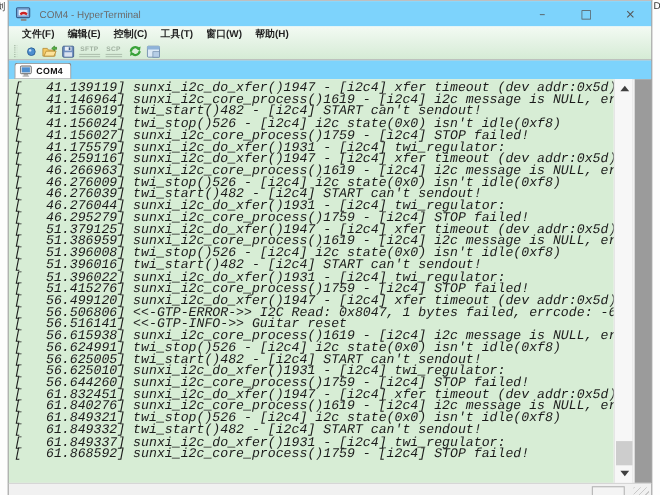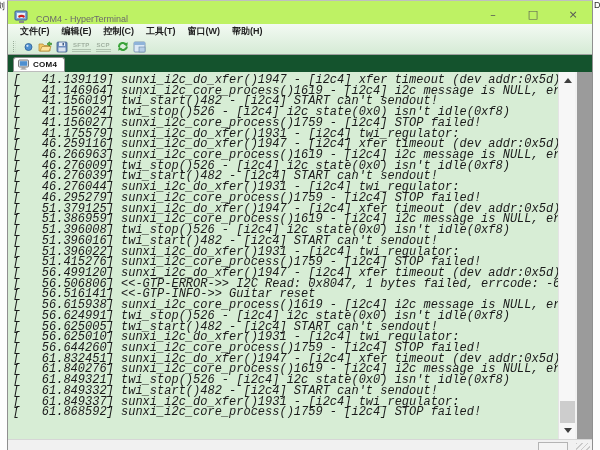--- a/index.html
+++ b/index.html
@@ -12,38 +12,38 @@
   .edge-left { position:absolute; left:0; top:0; width:7px; height:450px; background:#fdfdfd; overflow:hidden; font-size:9px; color:#333; }
   .edge-left span { position:absolute; left:-4px; top:0; }
   .edge-right { position:absolute; left:593px; top:0; width:7px; height:450px; background:#fdfdfd; overflow:hidden; font-size:9px; color:#333; }
   .edge-right span { position:absolute; left:1px; top:0; }
 
   
   .window { position:absolute; left:7px; top:0; width:586px; height:450px;
             border-left:1px solid #8f8f8f; border-right:1px solid #8f8f8f; border-top:1px solid #bfbfbf;
             background:#ffffff; display:flex; flex-direction:column; }
 
-  .titlebar { height:23px; background:#bef264; display:flex; align-items:flex-end; padding-left:6px; flex:none; }
+  .titlebar { height:23px; background:#7dd3fc; display:flex; align-items:center; padding-left:6px; flex:none; }
   .app-icon { width:15px; height:14px; margin-right:7px; flex:none; }
   .win-title { font-size:9px; color:#6b6b6b; flex:1 1 auto; white-space:nowrap; }
   .win-controls { display:flex; flex:none; margin-right:4px; }
   .win-btn { width:30px; height:20px; margin-left:10px; display:flex; align-items:center; justify-content:center;
              font-size:11px; color:#555; font-family:"DejaVu Sans", sans-serif; cursor:default; }
 
   .chrome { flex:none; background:linear-gradient(180deg, var(--chrome-gradient-top,#f3faf3) 0%, var(--chrome-gradient-bottom,#d5ebd5) 100%);
             border-bottom:1px solid #9e9e9e; }
   .menubar { height:15px; display:flex; align-items:center; padding-left:6px;font-weight:bold; }
   .menu-item { font-size:9px; color:#1f1f1f; padding:0 6px; height:13px; line-height:13px; white-space:nowrap; }
   .toolbar { height:15px; display:flex; align-items:center; padding-left:4px; }
   .tb-grip { width:3px; height:11px; border-left:1px dotted #9aae9a; border-right:1px dotted #cfe0cf; margin:0 5px 0 1px; }
   .tb-btn { height:14px; min-width:14px; display:flex; align-items:center; justify-content:center; margin-right:3px; }
   .tb-text { font-size:6px; font-weight:bold; color:#95a595; letter-spacing:0.3px; line-height:6px;
              border-bottom:3px double #a9bba9; padding:0 1px 1px 1px; margin-right:5px; opacity:0.85; }
 
-  .tabbar { height:17px; background:#14532d; flex:none; display:flex; align-items:flex-end; padding-left:5px; }
+  .tabbar { height:17px; background:#7dd3fc; flex:none; display:flex; align-items:flex-end; padding-left:5px; }
   .tab { height:15px; background:#ffffff; border:1px solid #8a8a8a; border-bottom-color:#bdbdbd;
          border-radius:3px 3px 0 0; display:flex; align-items:center; padding:0 7px 0 4px; }
   .tab-label { font-size:8px; font-weight:bold; color:#111; margin-left:4px; letter-spacing:0.3px; }
 
   .client { flex:1 1 auto; display:flex; min-height:0; }
   .terminal { flex:1 1 auto; background:var(--terminal-bg,#d7edd5); overflow:hidden; position:relative; }
   .terminal pre { font-family:"Liberation Mono","DejaVu Sans Mono",monospace; font-size:12px; line-height:10.72px;
                   color:#1a1a1a; padding:3px 0 0 5px; white-space:pre;font-style:italic; }
 
   .scrollbar { flex:none; width:17px; background:#f7f7f7; border-left:1px solid #e4e4e4; position:relative; }

